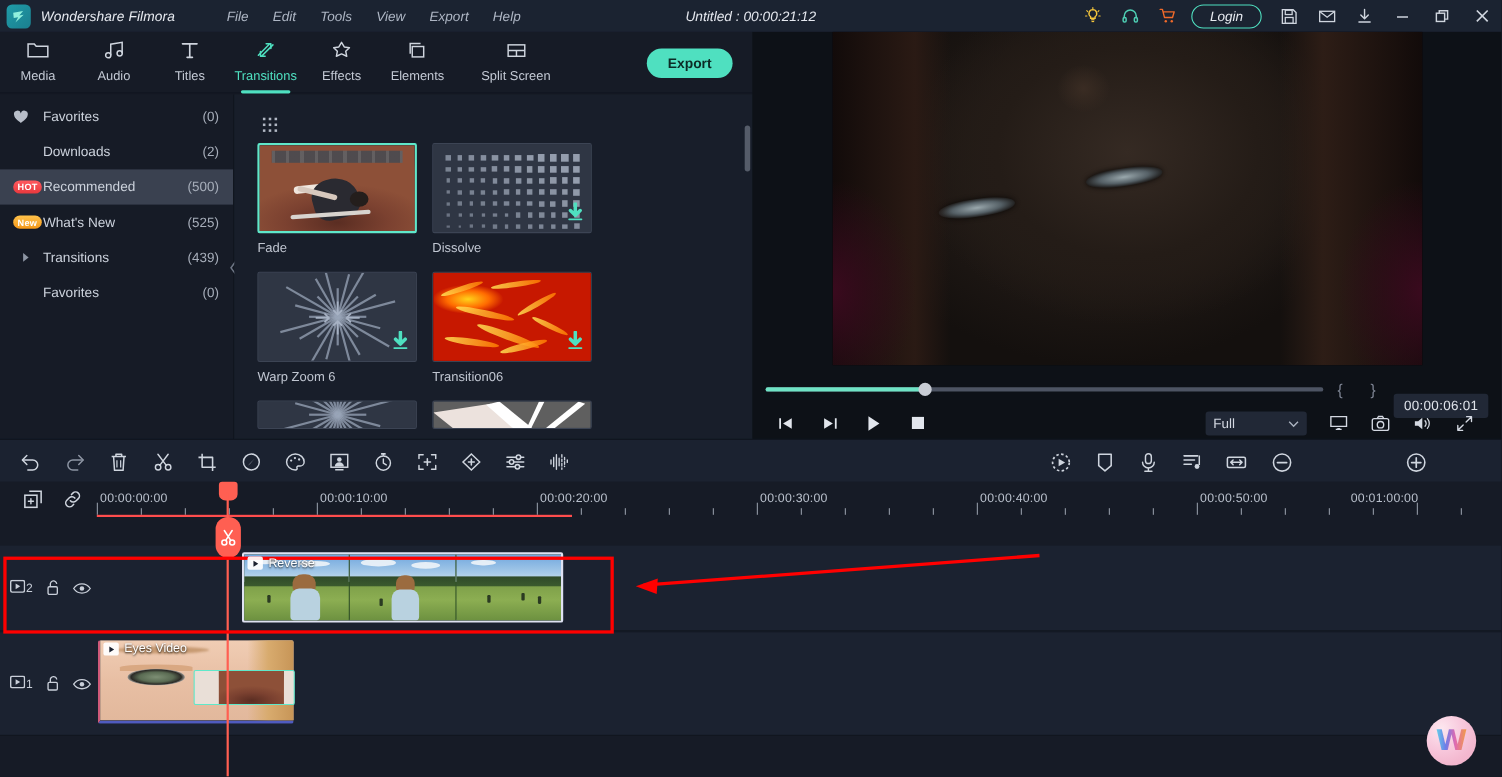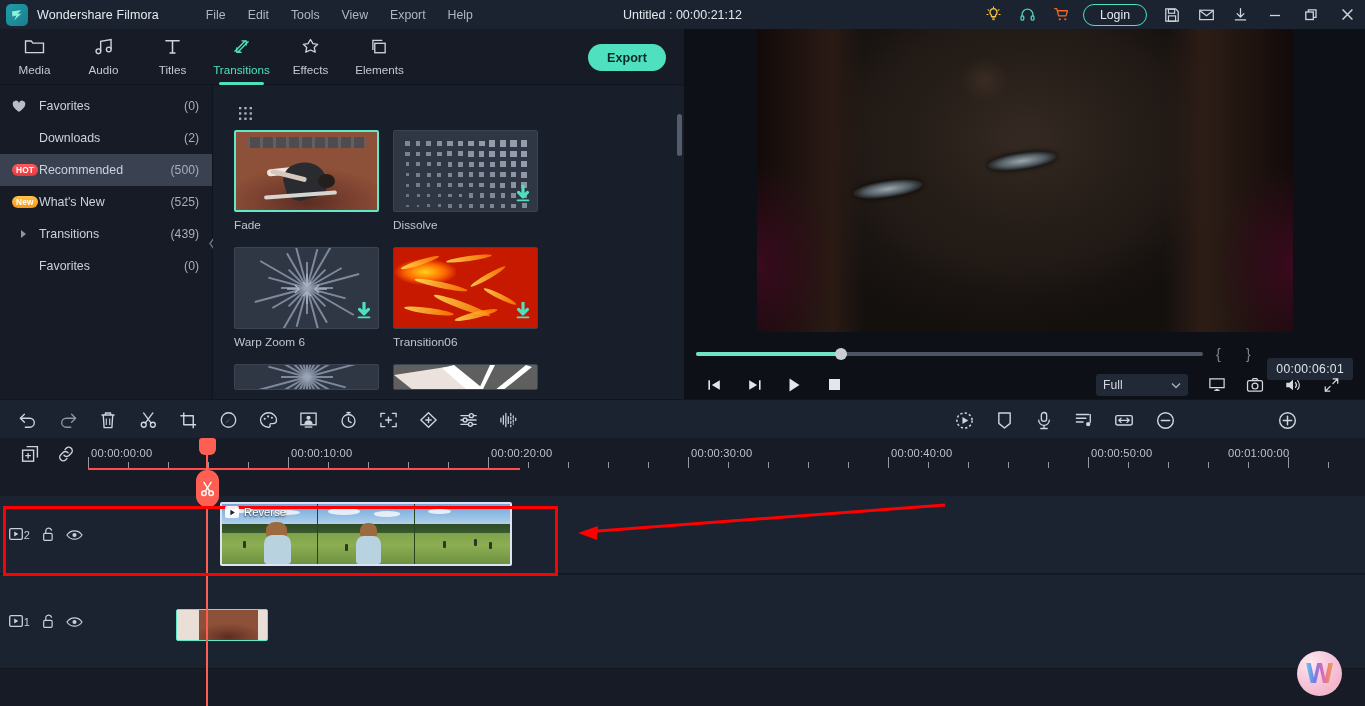--- a/index.html
+++ b/index.html
@@ -9,21 +9,21 @@
     font-family: "Liberation Sans", sans-serif;
     overflow: hidden;
     color: #d6dae3;
     -webkit-font-smoothing: antialiased;
   }
   #app { position: relative; width: 1365px; height: 706px; }
 
   
   .titlebar {
     position: absolute; left: 0; top: 0; width: 1365px; height: 29px;
-    background: #1b2331; display: flex; align-items: center;
+    background: #1b2331; display: flex; align-items: center; font-style: italic;
   }
   .brand-logo {
     width: 22px; height: 22px; margin-left: 6px; border-radius: 5px;
     background: linear-gradient(135deg,#1f9ca8,#1b7f8f);
     display: flex; align-items: center; justify-content: center;
   }
   .brand-logo svg { display: block; }
   .brand-name { margin-left: 9px; font-size: 12.5px; color: #e7eaf0; letter-spacing: .1px; }
   .menubar { display: flex; margin-left: 36px; }
   .menu-item {
@@ -444,20 +444,29 @@
       <span class="rlabel">Effects</span>
     </div>
     <div class="rtab">
       <span>
         <svg width="21" height="17" viewBox="0 0 22 18">
             <rect x="6" y="5.6" width="11" height="10" fill="none" stroke="#cfd5de" stroke-width="1.4"></rect>
             <path d="M4 12.6V2.6h10" fill="none" stroke="#cfd5de" stroke-width="1.4"></path>
           </svg>
       </span>
       <span class="rlabel">Elements</span>
+    </div>
+    <div class="rtab wide">
+      <span>
+        <svg width="21" height="17" viewBox="0 0 22 18">
+            <rect x="3" y="4" width="16" height="11" fill="none" stroke="#cfd5de" stroke-width="1.4"></rect>
+            <path d="M3 9.5h16M11 9.5V15" stroke="#cfd5de" stroke-width="1.4"></path>
+          </svg>
+      </span>
+      <span class="rlabel">Split Screen</span>
     </div>
   </div>
   <div class="export-btn">Export</div>
 
   <div class="sidebar">
     <div class="side-item">
       <span class="side-ico">
         <svg width="14" height="13" viewBox="0 0 16 14">
             <path d="M8 13S.9 8.6.9 4.6A3.6 3.6 0 0 1 8 3.1 3.6 3.6 0 0 1 15.1 4.6C15.1 8.6 8 13 8 13z" fill="#b8bec9"></path>
           </svg>
@@ -1124,20 +1133,36 @@
             </svg>
         </div>
         <div class="tc-ico">
           <svg width="17" height="12" viewBox="0 0 18 12">
               <path d="M1 6s3-4.4 8-4.4S17 6 17 6s-3 4.4-8 4.4S1 6 1 6z" fill="none" stroke="#c9cfd9" stroke-width="1.25"></path>
               <circle cx="9" cy="6" r="2.2" fill="#c9cfd9"></circle>
             </svg>
         </div>
       </div>
 
+      <div class="clip" style="left:89px; top:7px; width:178px; height:76px; border-left:2px solid #d05a7a; border-bottom:3px solid #4f5bbf;">
+        <div class="eyeclip">
+          <div class="brow"></div>
+          <div class="lid"></div>
+          <div class="eyeball"></div>
+          <div class="hair"></div>
+        </div>
+        <div class="clip-label">
+          <span class="clip-play-ico">
+            <svg width="7" height="7" viewBox="0 0 7 7">
+                <path d="M1.4 0.8 5.8 3.5 1.4 6.2z" fill="#1b2230"></path>
+              </svg>
+          </span>
+          <span>Eyes Video</span>
+        </div>
+      </div>
 
       <div class="trans-piece" style="left:176px; top:34px; width:92px; height:32px;">
         <div class="art-fade" style="left:24%; right:10%;"></div>
       </div>
     </div>
   </div>
 
   <div class="playhead-top" style="position:absolute; left:199px; top:438px;"></div>
   <div class="playhead-line" style="position:absolute; left:206px; top:448px; height:258px;"></div>
   <div class="playhead-cut" style="position:absolute; left:196px; top:470px;">

